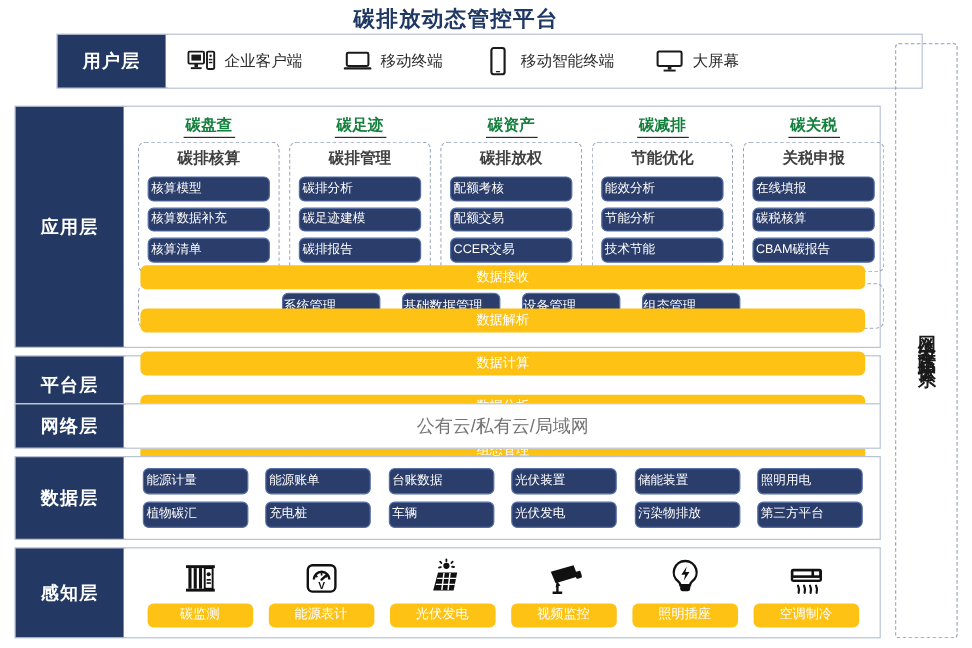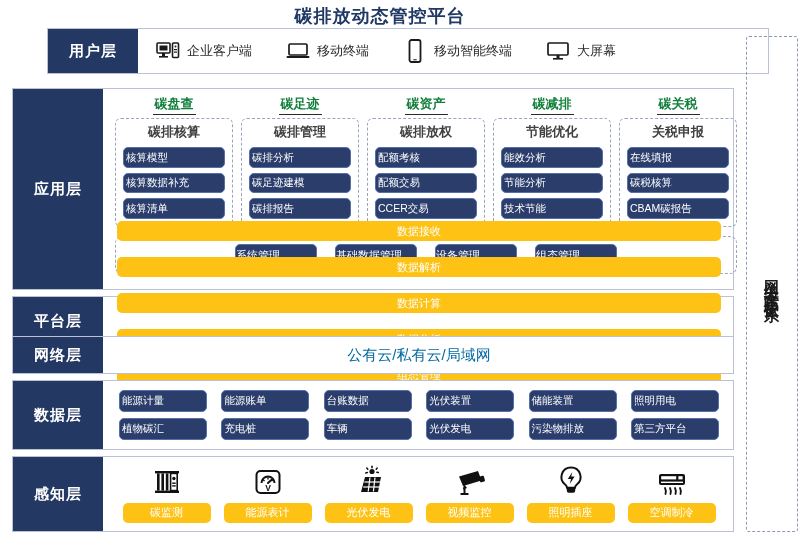--- a/index.html
+++ b/index.html
@@ -163,21 +163,21 @@
     min-width: 80px;
     white-space: nowrap;
     line-height: 1.1;
   }
 
   
   .network-text {
     width: 100%;
     text-align: center;
     font-size: 15px;
-    color: #0369a1;
+    color: #737373;
   }
 
   
   .data-grid {
     width: 100%;
     display: flex;
     flex-direction: column;
     gap: 6px;
     padding: 6px 14px;
   }

